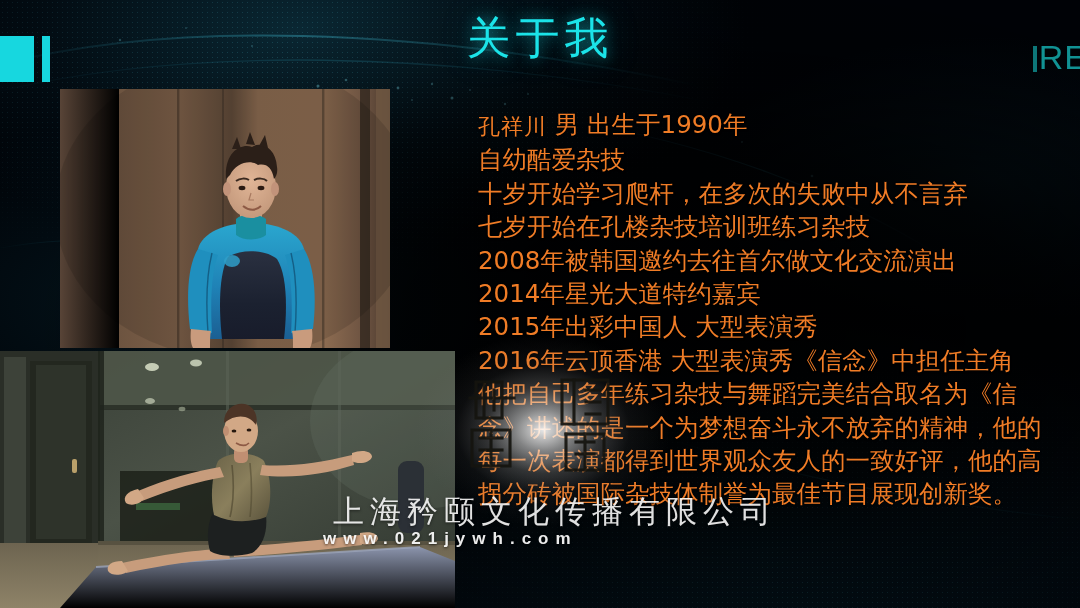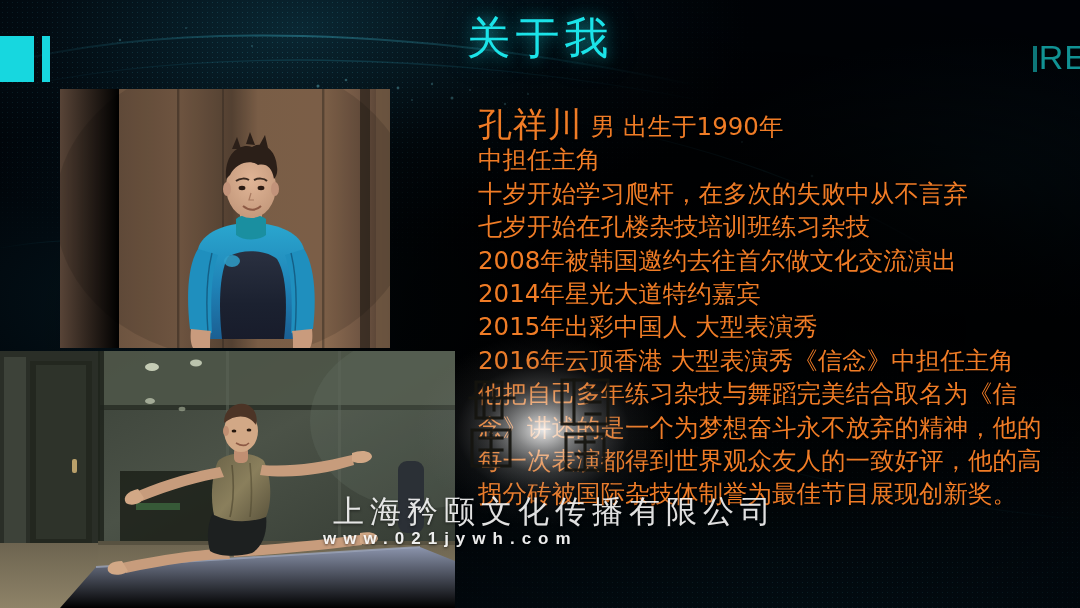--- a/index.html
+++ b/index.html
@@ -137,21 +137,21 @@
     color: #F07C26;
     font-size: 24.5px;
     line-height: 33.4px;
     letter-spacing: 0px;
     font-weight: 500;
     text-shadow: 0 1px 2px rgba(0,0,0,0.85);
   }
   .body-copy .line { white-space: nowrap; }
   .body-copy .line.wrap { white-space: normal; }
   .body-copy .name {
-    font-size: 34px;
+    font-size: 22px;
     letter-spacing: 1px;
     vertical-align: -1px;
   }
   .body-copy .para {
     white-space: normal;
     width: 580px;
   }
 
   
   .wm-logo {
@@ -450,21 +450,21 @@
         <path d="M236 92 C 241 95, 246 95, 249 92" stroke="#8d5a45" stroke-width="1.6" fill="none"></path>
       </g>
     </svg>
   </div>
 
   <div class="body-copy">
     <div class="line">
       <span class="name">孔祥川</span>
       <span>男 出生于1990年</span>
     </div>
-    <div class="line">中担任主角</div>
+    <div class="line">自幼酷爱杂技</div>
     <div class="line">十岁开始学习爬杆，在多次的失败中从不言弃</div>
     <div class="line">七岁开始在孔楼杂技培训班练习杂技</div>
     <div class="line">2008年被韩国邀约去往首尔做文化交流演出</div>
     <div class="line">2014年星光大道特约嘉宾</div>
     <div class="line">2015年出彩中国人 大型表演秀</div>
     <div class="line wrap">2016年云顶香港 大型表演秀《信念》中担任主角</div>
     <div class="para">他把自己多年练习杂技与舞蹈完美结合取名为《信念》讲述的是一个为梦想奋斗永不放弃的精神，他的每一次表演都得到世界观众友人的一致好评，他的高拐分砖被国际杂技体制誉为最佳节目展现创新奖。</div>
   </div>
 
   <div class="wm-logo">

